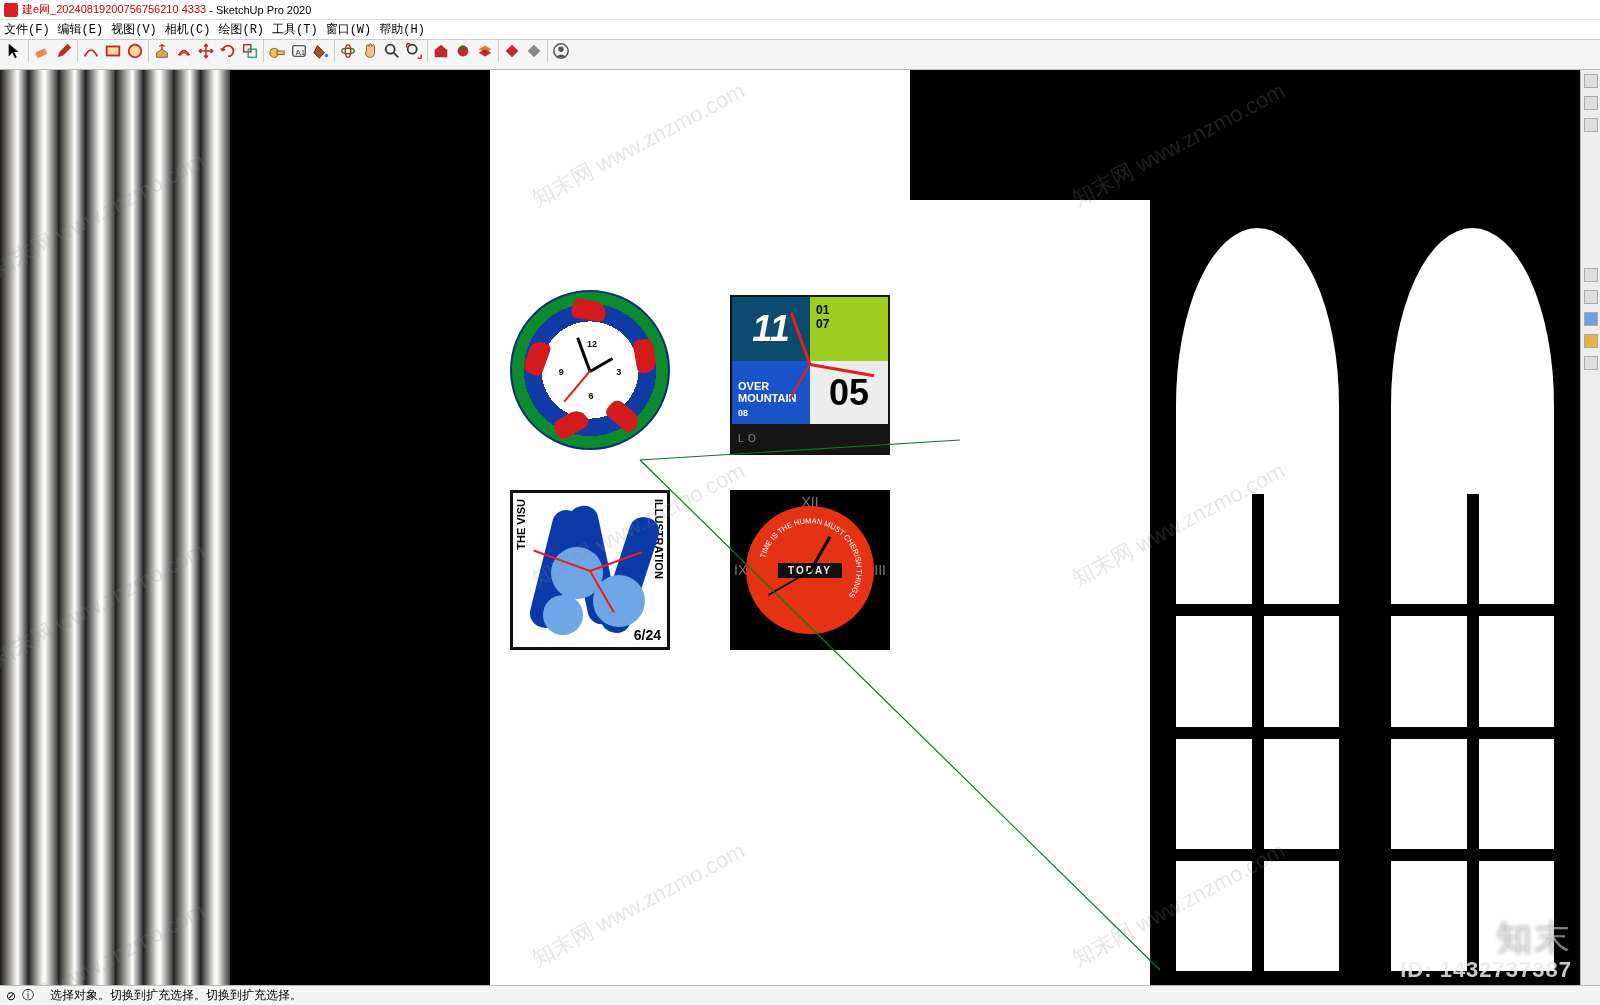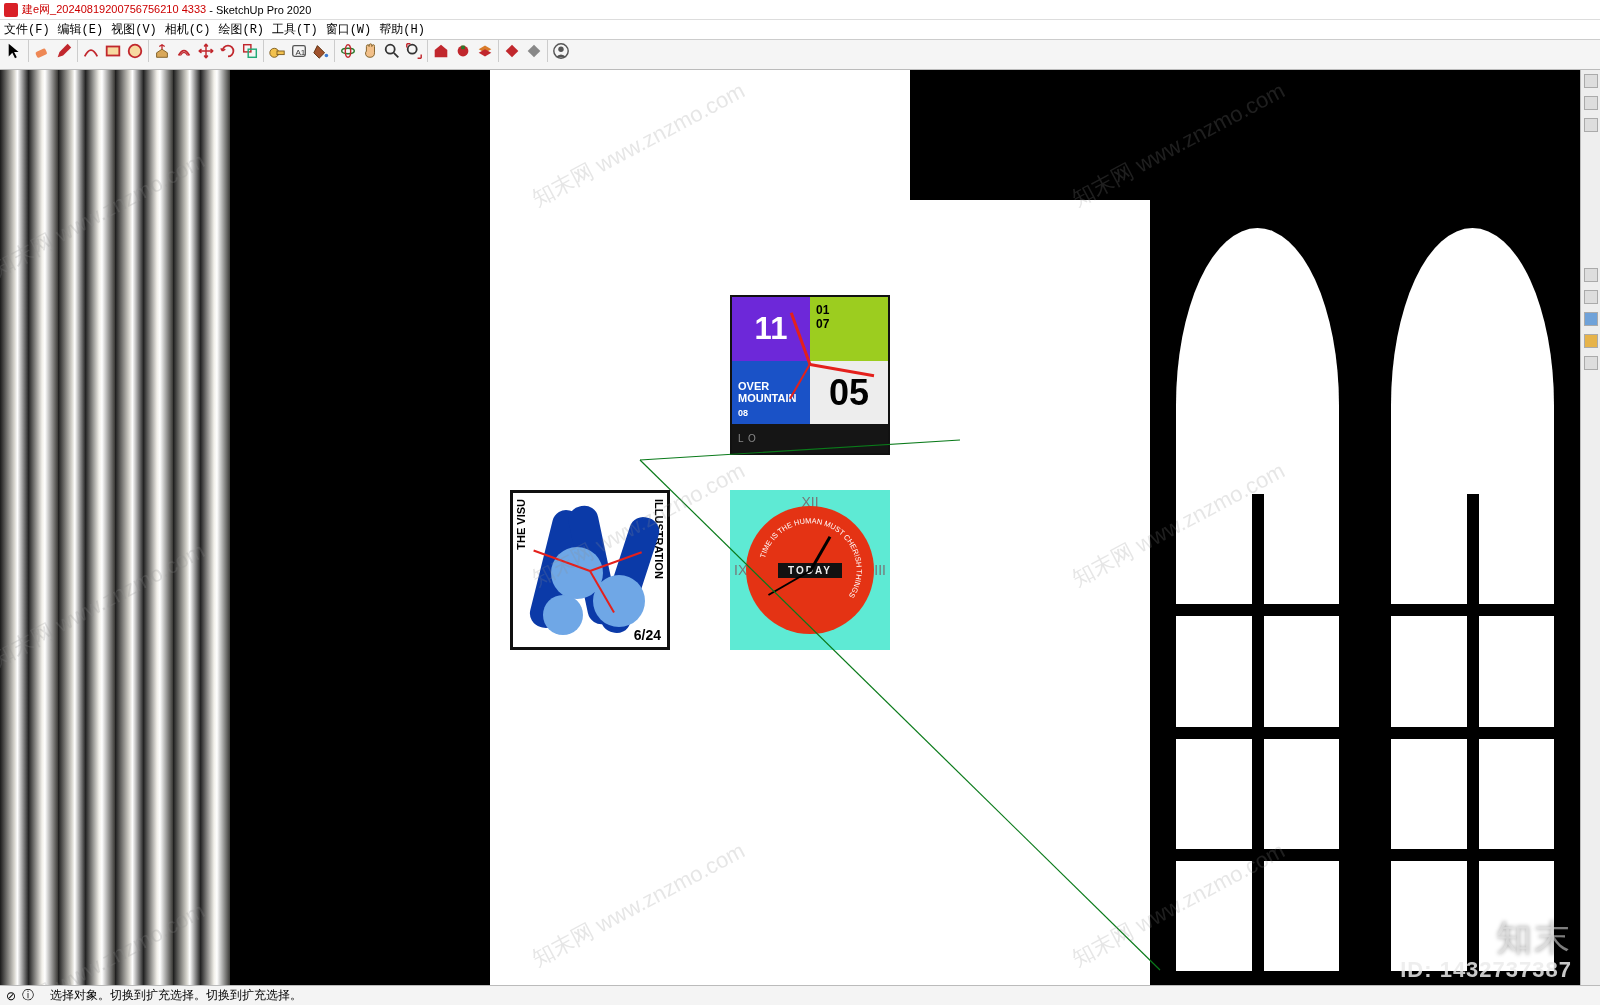--- a/index.html
+++ b/index.html
@@ -176,21 +176,21 @@
 
   .clk-grid {
     width:160px; height:160px;
     display:grid;
     grid-template-columns:1fr 1fr;
     grid-template-rows:1fr 1fr 0.45fr;
     position:relative;
     font-family: Arial, sans-serif;
     border:2px solid #111;
   }
-  .cellA{ background:#6d28d9; color:#fff; display:flex;align-items:center;justify-content:center;font-size:31px;font-weight:700;}
+  .cellA{ background:#0c4a6e; color:#fff; display:flex;align-items:center;justify-content:center;font-size:36px;font-weight:700;font-style:italic;}
   .cellB{ background:#9ccd1f; color:#000; padding:6px; font-size:12px; font-weight:700; display:flex;flex-direction:column;justify-content:flex-start;}
   .cellC{ background:#1a52c7; color:#fff; padding:6px; font-size:11px;font-weight:700; display:flex;flex-direction:column;justify-content:flex-end;}
   .cellD{ background:#ededed; color:#000; display:flex;align-items:center;justify-content:center;font-size:36px;font-weight:800;}
   .cellE{ grid-column:1/3; background:#151515; color:#888; font-size:10px; display:flex;align-items:center;padding:0 6px; letter-spacing:1px;}
   .clk-grid .ghand { position:absolute; left:50%; top:42%; transform-origin:left center; background:#e4201c; height:3px;}
   .clk-grid .gh1{ width:65px; transform:rotate(10deg);}
   .clk-grid .gh2{ width:55px; transform:rotate(250deg);}
   .clk-grid .gh3{ width:40px; transform:rotate(120deg); height:2px;}
 
   .clk-poster {
@@ -206,21 +206,21 @@
   .clk-poster .blobs {position:absolute; inset:10px; }
   .clk-poster .blob{position:absolute;width:52px;height:52px;border-radius:50%;background:#6fa7e6;}
   .clk-poster .stripe{position:absolute;width:30px;height:120px;background:#0b3aa8;border-radius:14px;}
   .clk-poster .date{position:absolute;right:6px;bottom:4px;font-size:14px;font-weight:900;}
   .clk-poster .ph{position:absolute;left:50%;top:50%;transform-origin:left center;background:#e4201c;height:2px;}
   .clk-poster .ph1{width:55px;transform:rotate(-20deg);}
   .clk-poster .ph2{width:48px;transform:rotate(60deg);}
   .clk-poster .ph3{width:60px;transform:rotate(200deg);}
 
   .clk-red {
-    width:160px;height:160px;background:#5eead4;position:relative;
+    width:160px;height:160px;background:#000000;position:relative;
     display:flex;align-items:center;justify-content:center;
     font-family: Arial, sans-serif;
   }
   .clk-red .disc{ width:128px;height:128px;border-radius:50%;background:#e43314;position:relative;display:flex;align-items:center;justify-content:center;}
   .clk-red .ring-text{position:absolute;inset:8px;border-radius:50%;color:#fff;font-size:8px;}
   .clk-red .label{position:absolute;background:#111;color:#eee;font-size:10px;font-weight:700;letter-spacing:2px;padding:2px 10px;}
   .clk-red .mark{position:absolute;color:#777;font-size:14px;}
   .clk-red .mark.t{top:4px;left:50%;transform:translateX(-50%);} 
   .clk-red .mark.r{right:4px;top:50%;transform:translateY(-50%);} 
   .clk-red .mark.l{left:4px;top:50%;transform:translateY(-50%);} 
@@ -471,20 +471,37 @@
             <div class="pane"></div>
               <div class="pane"></div>
             <div class="pane"></div>
               <div class="pane"></div>
           </div>
         </div>
         <div class="handle-l"></div>
         <div class="handle-r"></div>
       </div>
 
+      <div class="clock" style="left:510px; top:220px;">
+        <div class="clk-round">
+          <div class="dog d1"></div>
+            <div class="dog d2"></div>
+            <div class="dog d3"></div>
+            <div class="dog d4"></div>
+            <div class="dog d5"></div>
+          <div class="face"></div>
+          <span class="num" style="top:30%;left:48%;">12</span>
+          <span class="num" style="top:48%;right:30%;">3</span>
+          <span class="num" style="bottom:30%;left:49%;">6</span>
+          <span class="num" style="top:48%;left:30%;">9</span>
+          <div class="hand h"></div>
+            <div class="hand m"></div>
+            <div class="hand s"></div>
+        </div>
+      </div>
 
       <div class="clock" style="left:730px; top:225px;">
         <div class="clk-grid">
           <div class="cellA">11</div>
           <div class="cellB">
             <span>01</span>
             <span>07</span>
           </div>
           <div class="cellC">
             <span>OVER</span>

